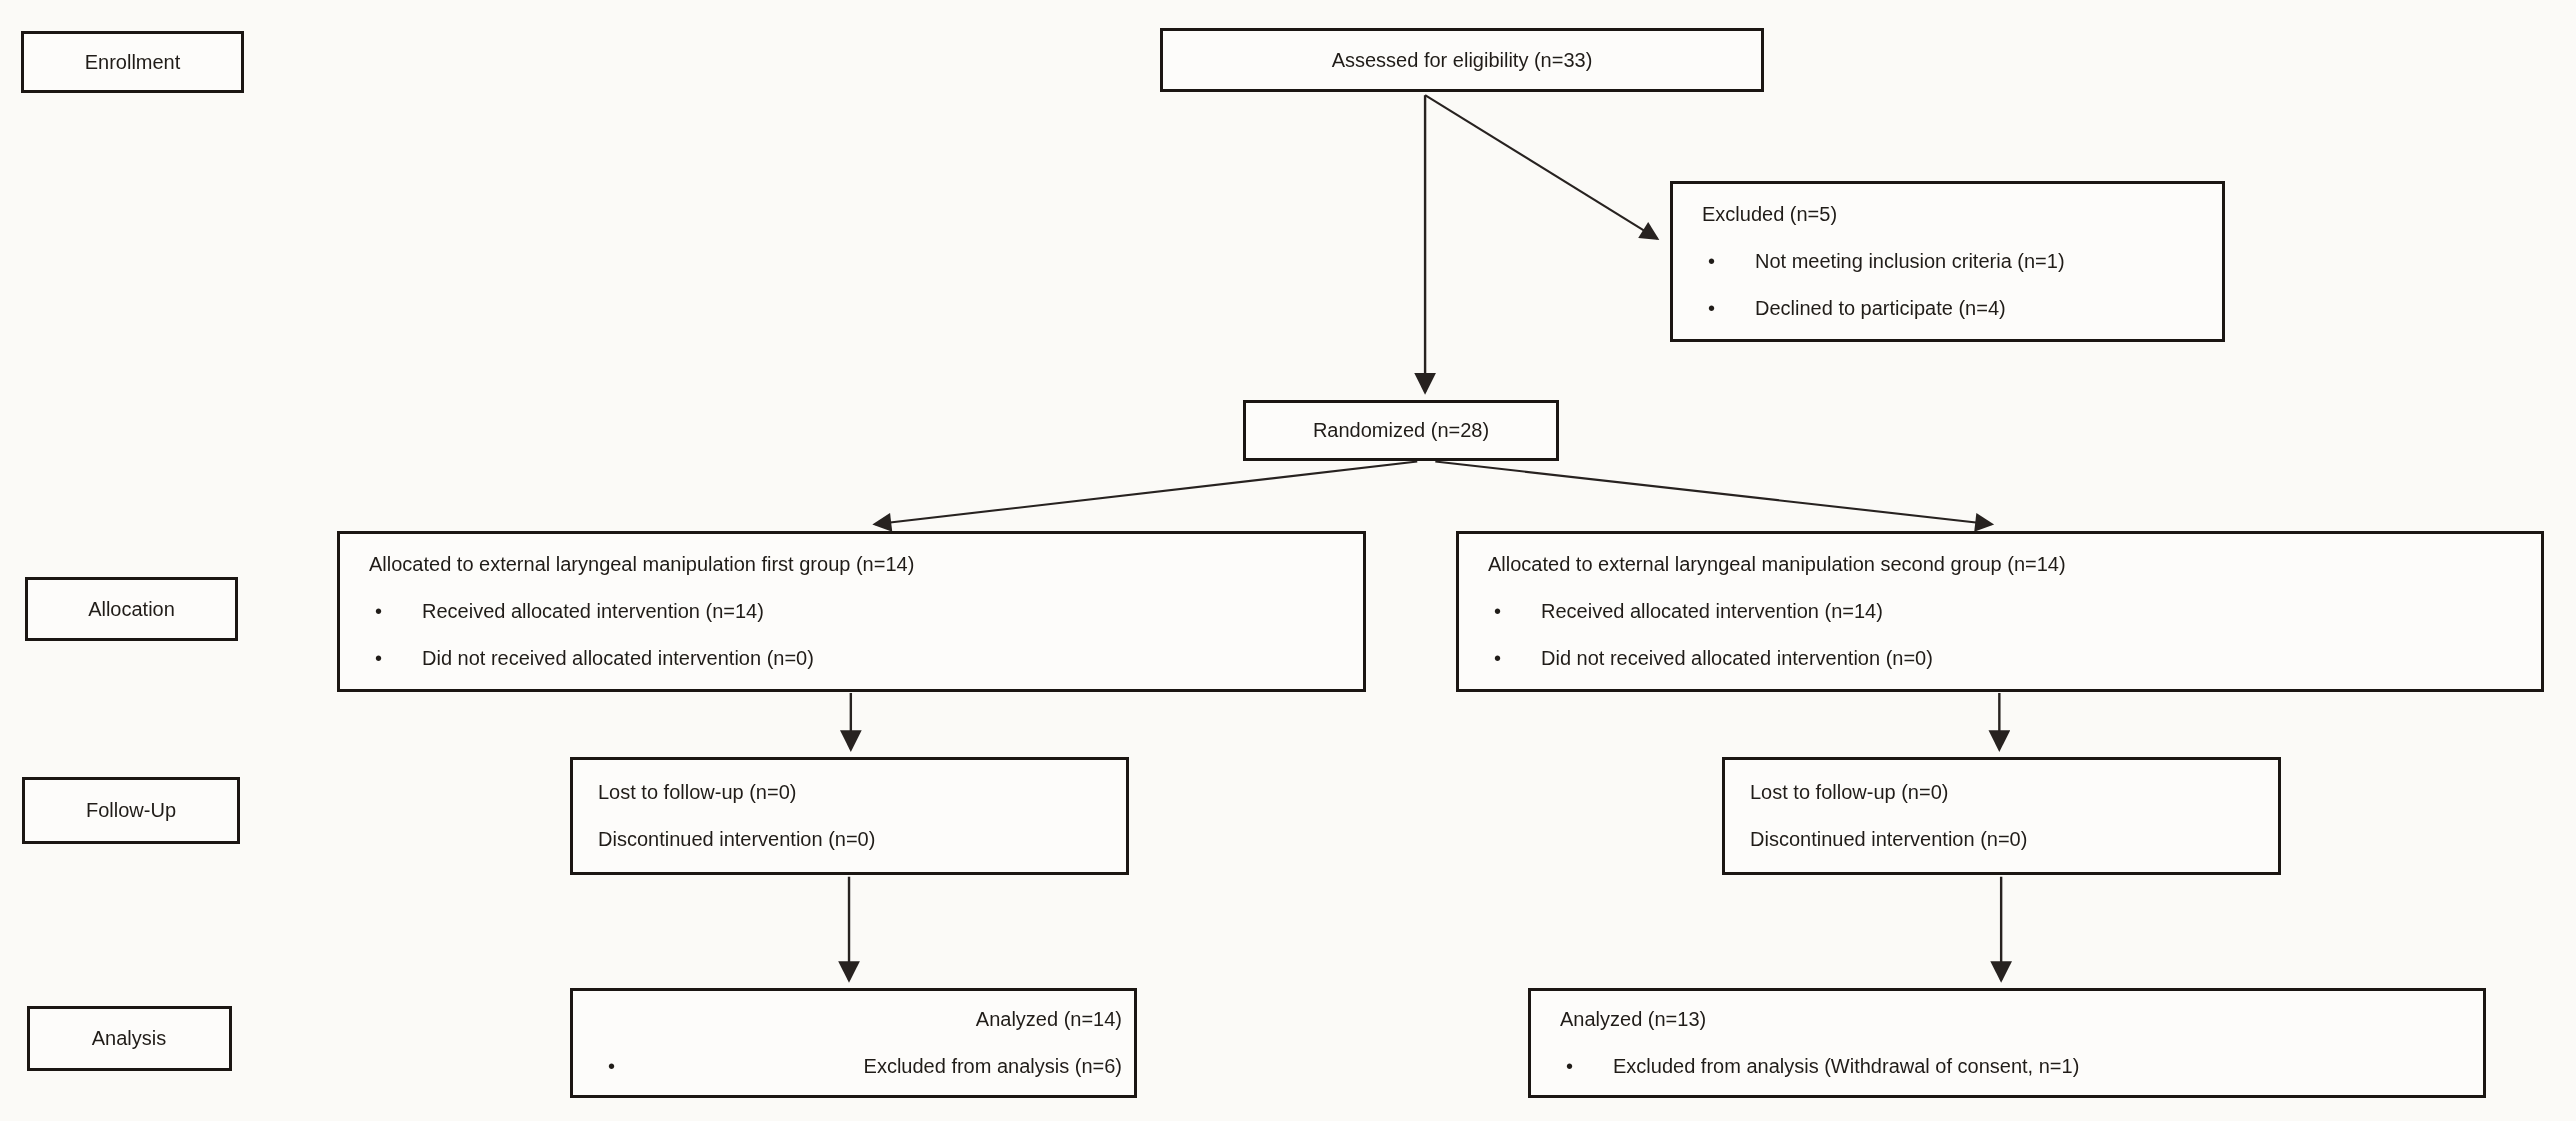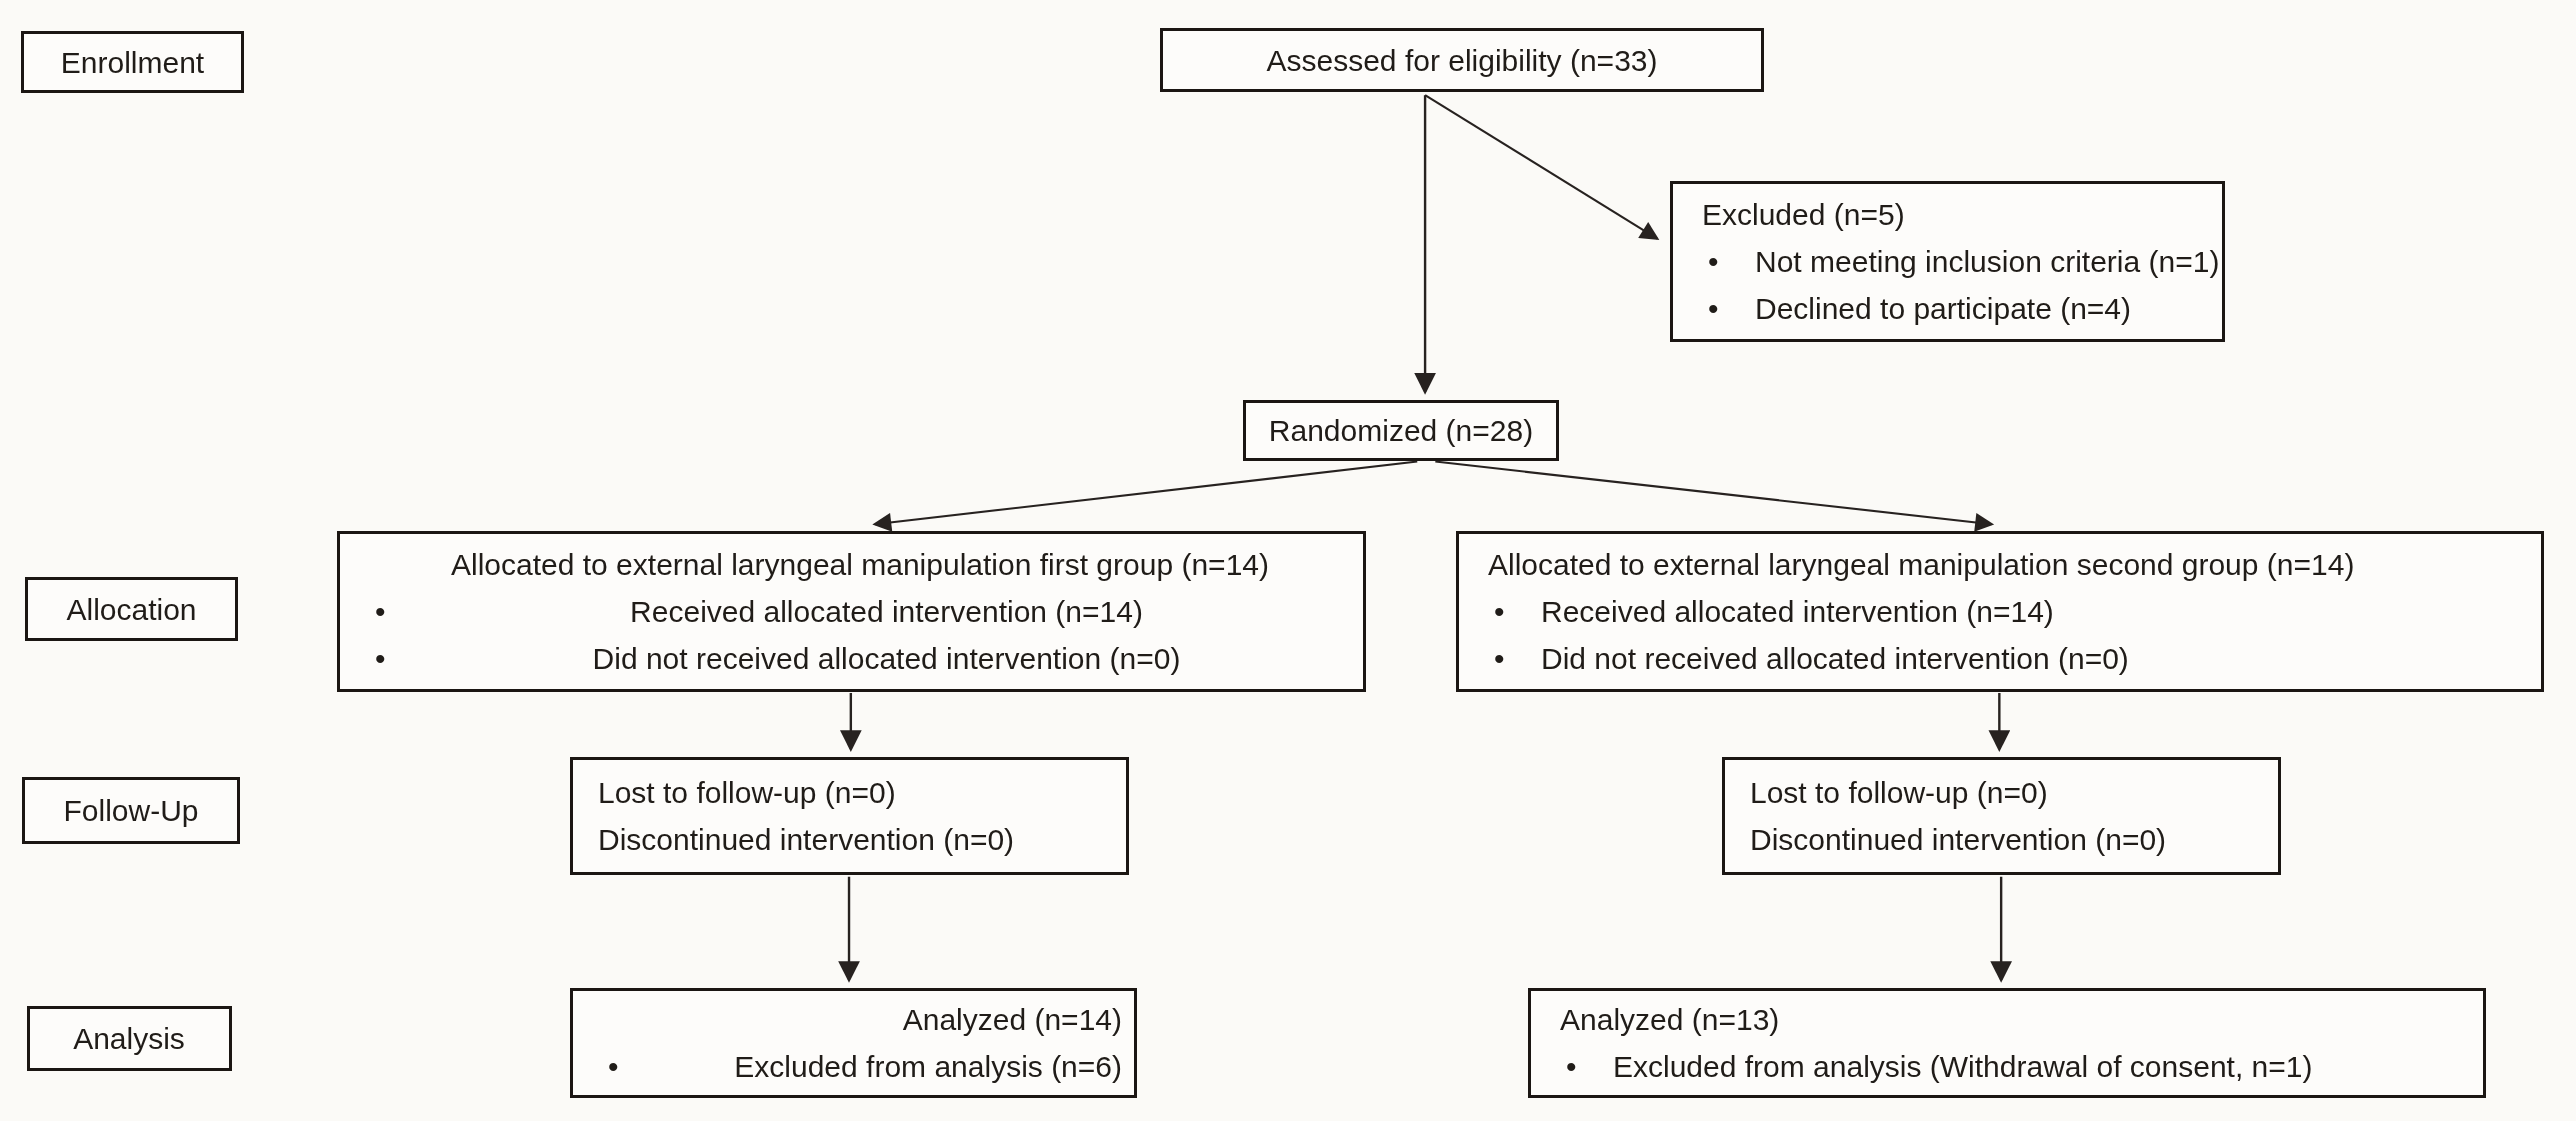--- a/index.html
+++ b/index.html
@@ -22,21 +22,21 @@
     left: 0; top: 0;
     width: 2576px;
     height: 1122px;
   }
   .arrows line { stroke: #272220; }
   .box {
     position: absolute;
     box-sizing: border-box;
     border: 3px solid #1b1613;
     background: #fdfcfa;
-    font-size: 30px;
+    font-size: 20px;
     line-height: 47px;
     white-space: nowrap;
   }
   .centered {
     display: flex;
     align-items: center;
     justify-content: center;
     text-align: center;
   }
   .multiline {
@@ -100,21 +100,21 @@
     <div class="line bullet">
       <span class="dot">•</span>
       <span>Declined to participate (n=4)</span>
     </div>
   </div>
 
   <div class="box centered" style="left:1243px; top:400px; width:316px; height:61px;">
     <span>Randomized (n=28)</span>
   </div>
 
-  <div class="box multiline" style="left:337px; top:531px; width:1029px; height:161px;text-align:center;">
+  <div class="box multiline" style="left:337px; top:531px; width:1029px; height:161px;">
     <div class="line">Allocated to external laryngeal manipulation first group (n=14)</div>
     <div class="line bullet">
       <span class="dot">•</span>
       <span>Received allocated intervention (n=14)</span>
     </div>
     <div class="line bullet">
       <span class="dot">•</span>
       <span>Did not received allocated intervention (n=0)</span>
     </div>
   </div>

